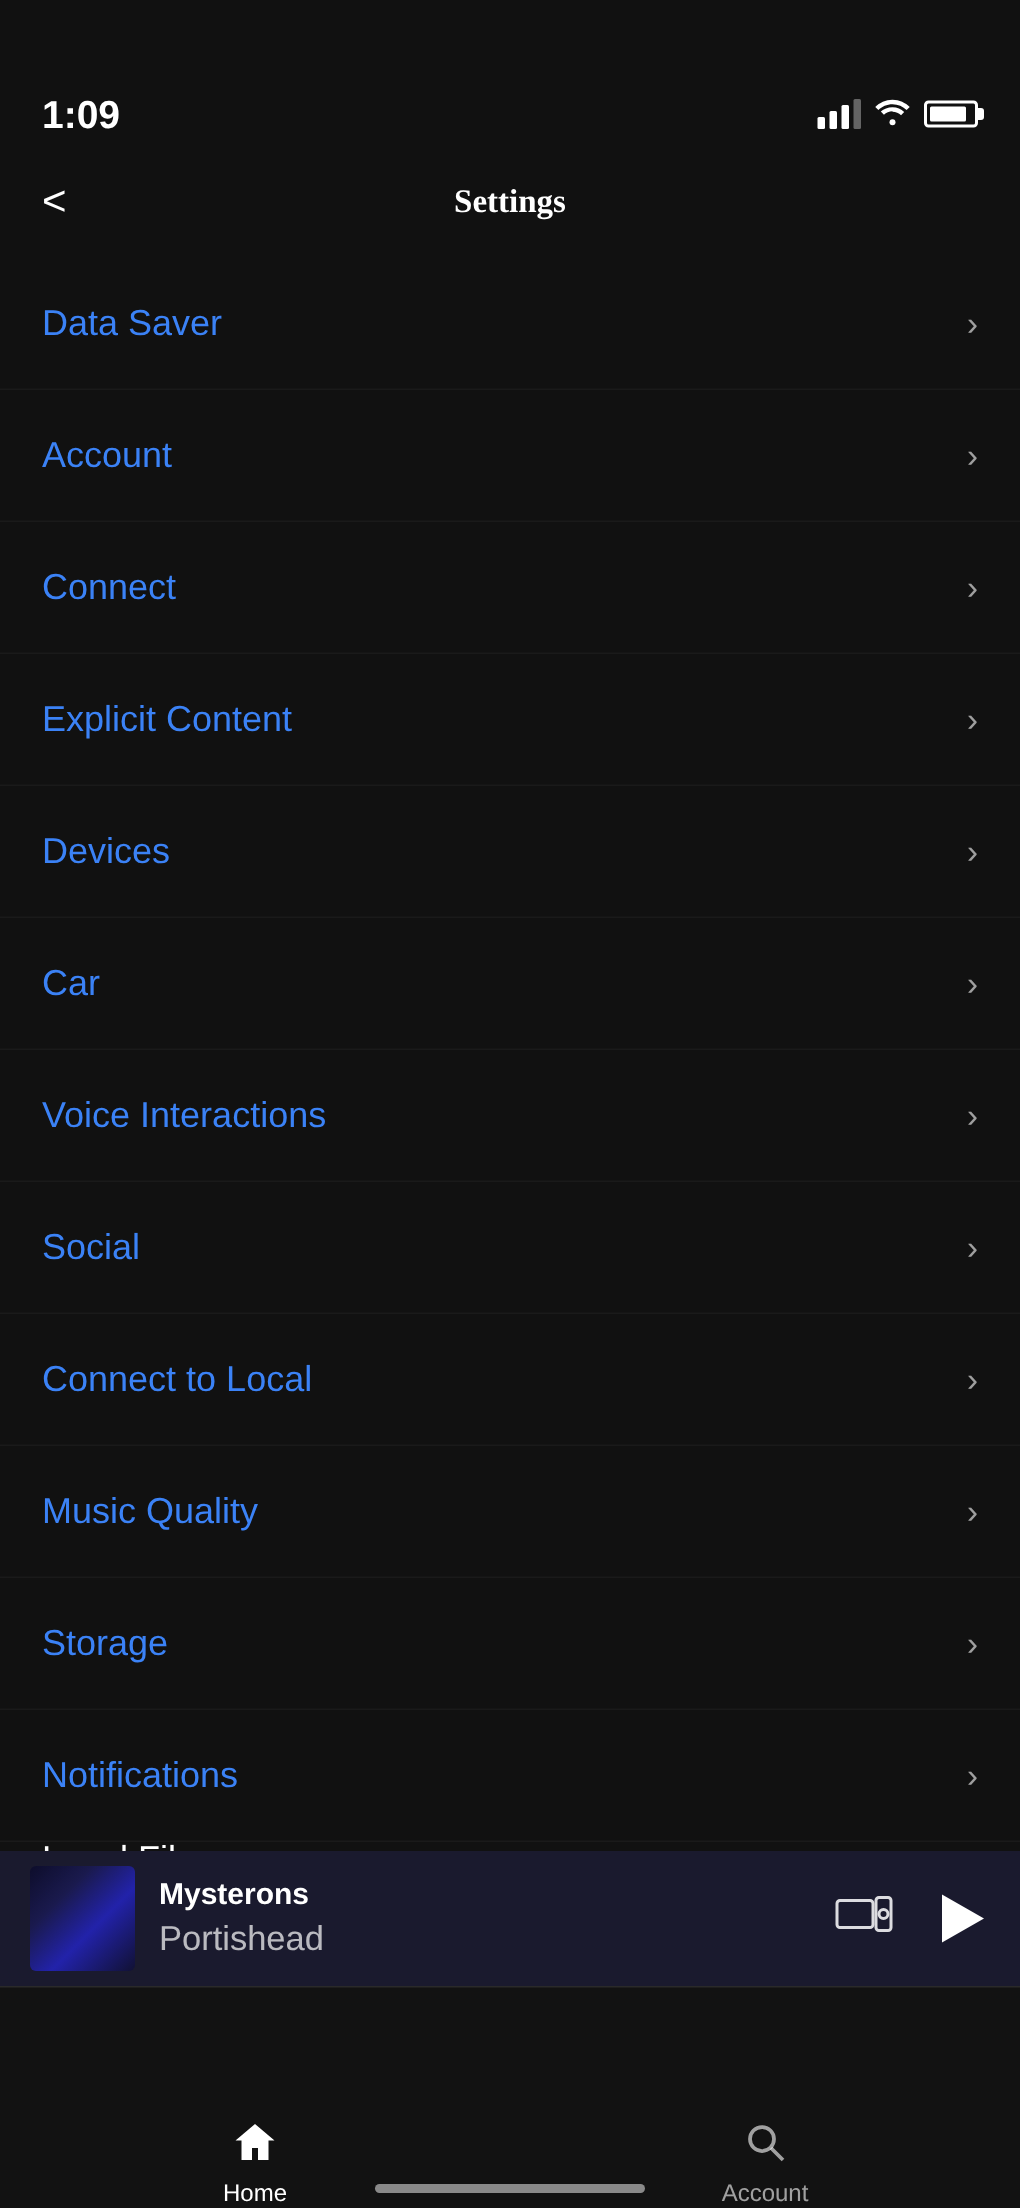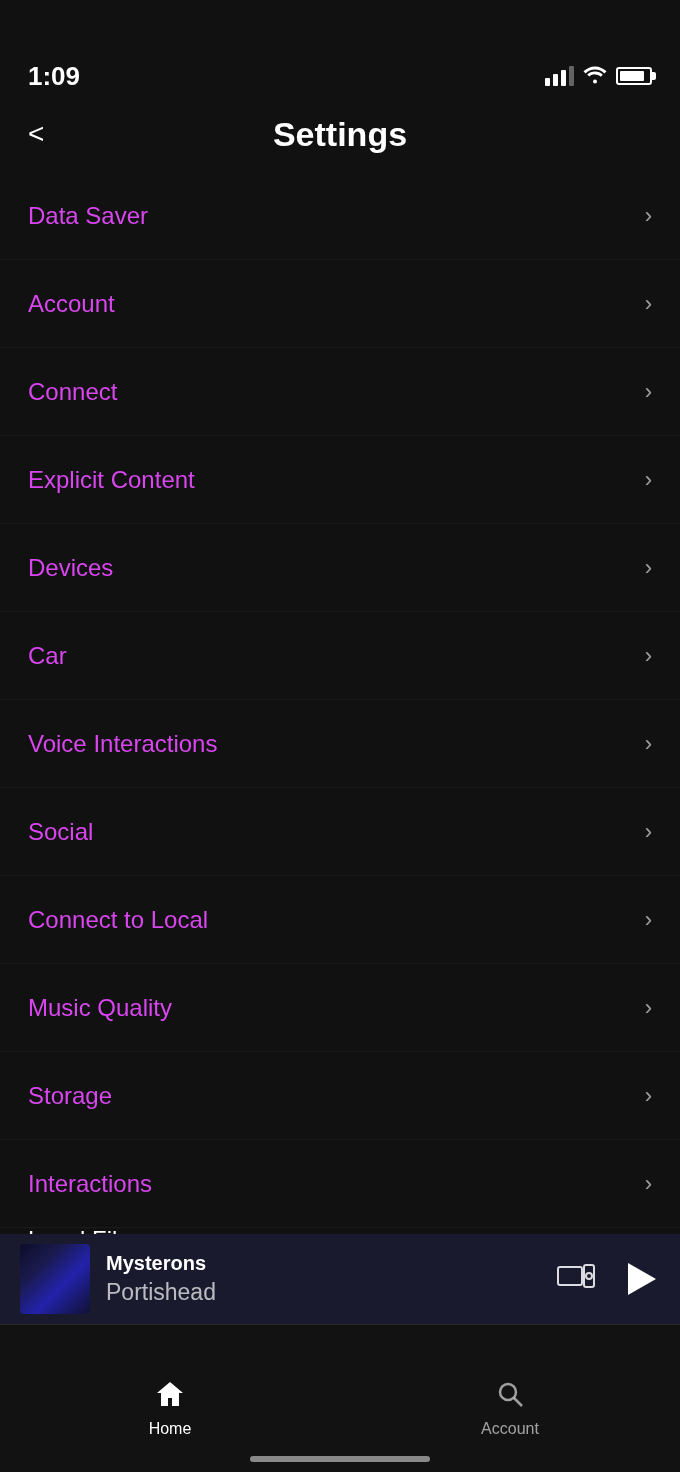--- a/index.html
+++ b/index.html
@@ -93,23 +93,24 @@
     .back-button {
       position: absolute;
       left: 28px;
       font-size: 28px;
       color: #ffffff;
       cursor: pointer;
       font-weight: 300;
     }
 
     .header-title {
-      font-size: 34px;
+      font-size: 22px;
       font-weight: 700;
       color: #ffffff;
+      font-family: Liberation Serif, serif;
     }
 
     
     .settings-list {
       flex: 1;
       overflow: hidden;
     }
 
     .settings-item {
       display: flex;
@@ -117,21 +118,21 @@
       justify-content: space-between;
       padding: 0 28px;
       height: 88px;
       cursor: pointer;
       border-bottom: 1px solid rgba(255,255,255,0.04);
     }
 
     .settings-item-label {
       font-size: 24px;
       font-weight: 400;
-      color: #d946ef;
+      color: #3b82f6;
     }
 
     .chevron-right {
       color: rgba(255,255,255,0.6);
       font-size: 22px;
       font-weight: 300;
     }
 
     
     .settings-item-partial {
@@ -222,21 +223,21 @@
     
     .bottom-nav {
       position: absolute;
       bottom: 0;
       left: 0;
       right: 0;
       height: 148px;
       background: #121212;
       border-top: 1px solid rgba(255,255,255,0.1);
       display: flex;
-      align-items: center;
+      align-items: flex-end;
       padding-top: 16px;
     }
 
     .nav-item {
       flex: 1;
       display: flex;
       flex-direction: column;
       align-items: center;
       gap: 8px;
       cursor: pointer;
@@ -353,21 +354,21 @@
     </div>
     <div class="settings-item">
       <span class="settings-item-label">Music Quality</span>
       <span class="chevron-right">›</span>
     </div>
     <div class="settings-item">
       <span class="settings-item-label">Storage</span>
       <span class="chevron-right">›</span>
     </div>
     <div class="settings-item">
-      <span class="settings-item-label">Interactions</span>
+      <span class="settings-item-label">Notifications</span>
       <span class="chevron-right">›</span>
     </div>
   </div>
 
 <div class="settings-item-partial" style="position:absolute; top:1210px; left:0; right:0;">
   <span class="settings-item-label">Local Fil...</span>
   <span class="chevron-right">›</span>
 </div>
 
 <div class="now-playing-bar">

